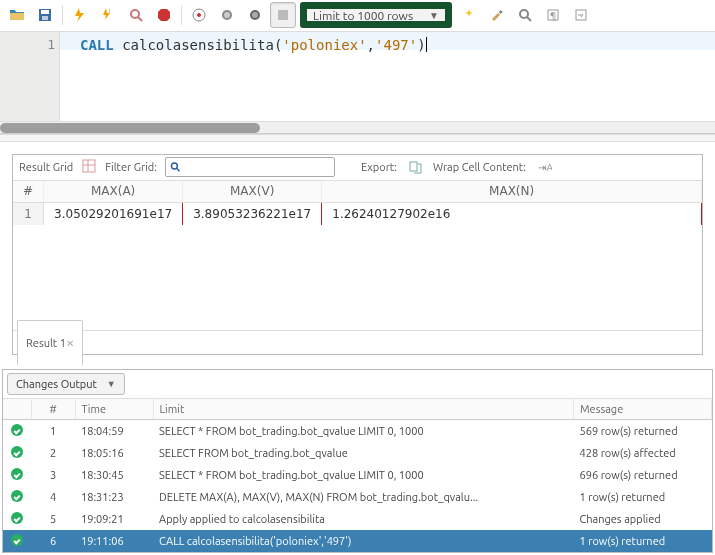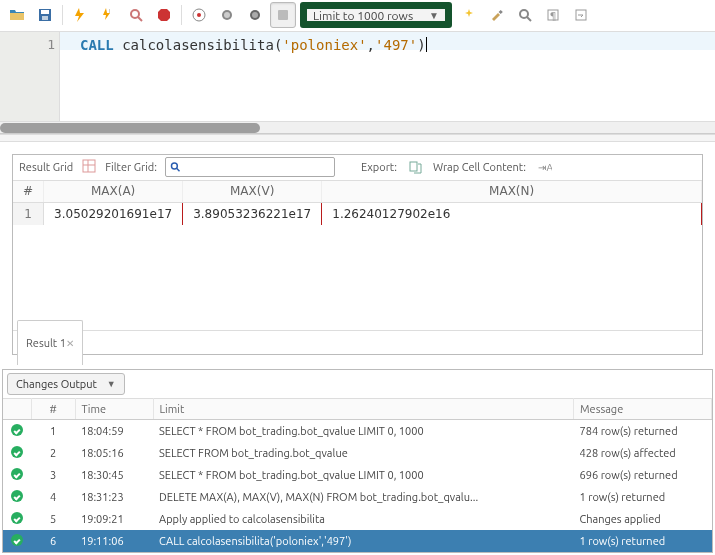--- a/index.html
+++ b/index.html
@@ -258,21 +258,21 @@
         <th>Limit</th>
         <th>Message</th>
       </tr>
         </thead>
       <tbody id="action-body">
           <tr>
             <td style="text-align:center"><span class="status-ok"></span></td>
             <td style="text-align:center">1</td>
             <td>18:04:59</td>
             <td>SELECT * FROM bot_trading.bot_qvalue LIMIT 0, 1000</td>
-            <td>784 row(s) returned</td>
+            <td>569 row(s) returned</td>
           </tr>
           <tr>
             <td style="text-align:center"><span class="status-ok"></span></td>
             <td style="text-align:center">2</td>
             <td>18:05:16</td>
             <td>SELECT FROM bot_trading.bot_qvalue</td>
             <td>428 row(s) affected</td>
           </tr>
           <tr>
             <td style="text-align:center"><span class="status-ok"></span></td>

